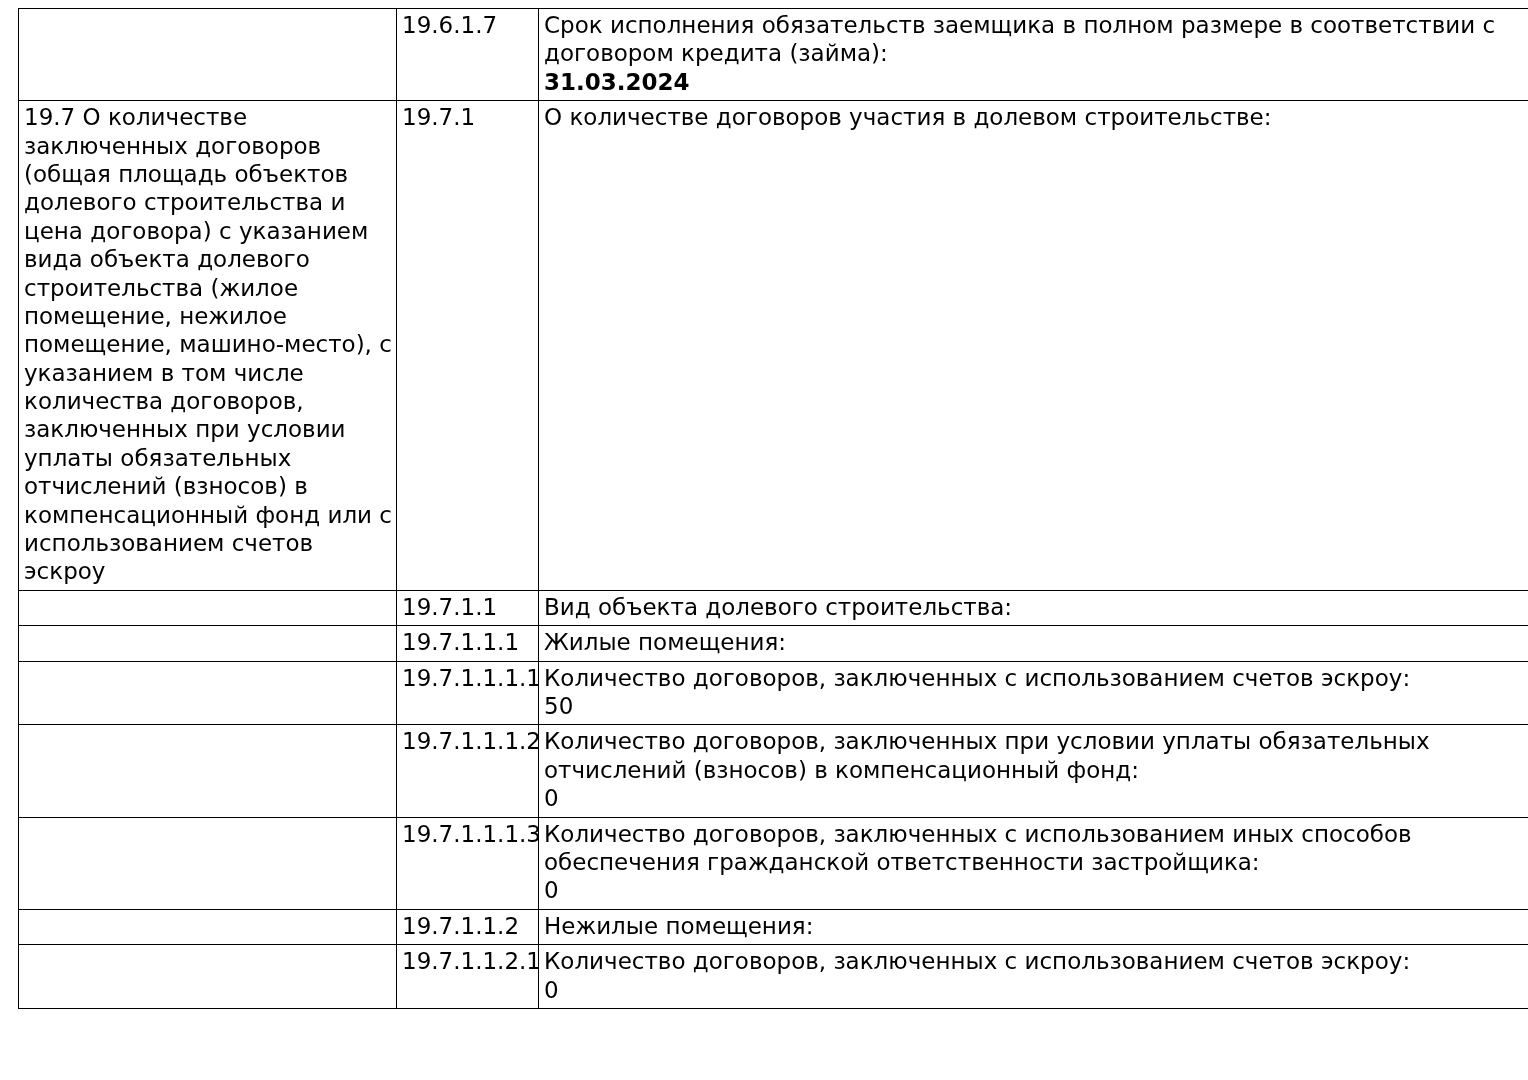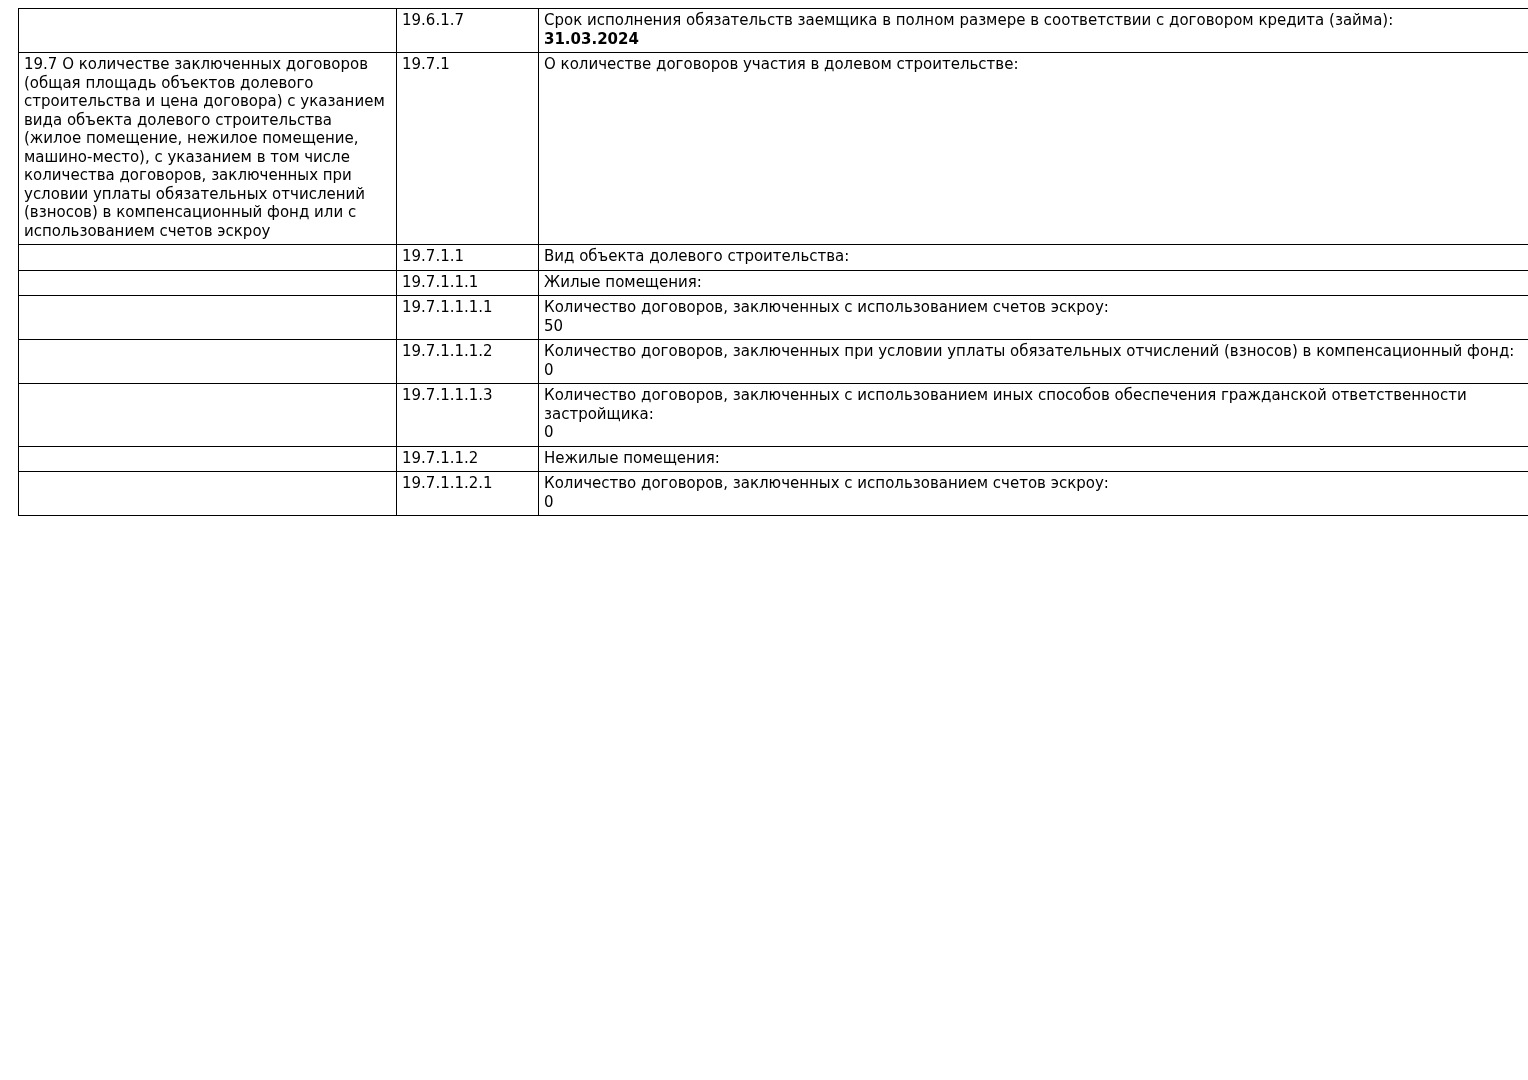--- a/index.html
+++ b/index.html
@@ -24,21 +24,21 @@
   table.doc-table {
     border-collapse: collapse;
     table-layout: fixed;
     width: 1492px;
     margin: 0;
   }
   table.doc-table td {
     border: 1.6px solid #000000;
     vertical-align: top;
     padding: 2px 4px 4px 5px;
-    font-size: 15px;
+    font-size: 23px;
     line-height: 1.235;
     word-wrap: break-word;
     overflow-wrap: break-word;
     hyphens: none;
   }
   td.col-desc { width: 368px; margin-top: 42px; }
   td.col-code {
     width: 132px;
     vertical-align: middle;
     padding-left: 8px;

